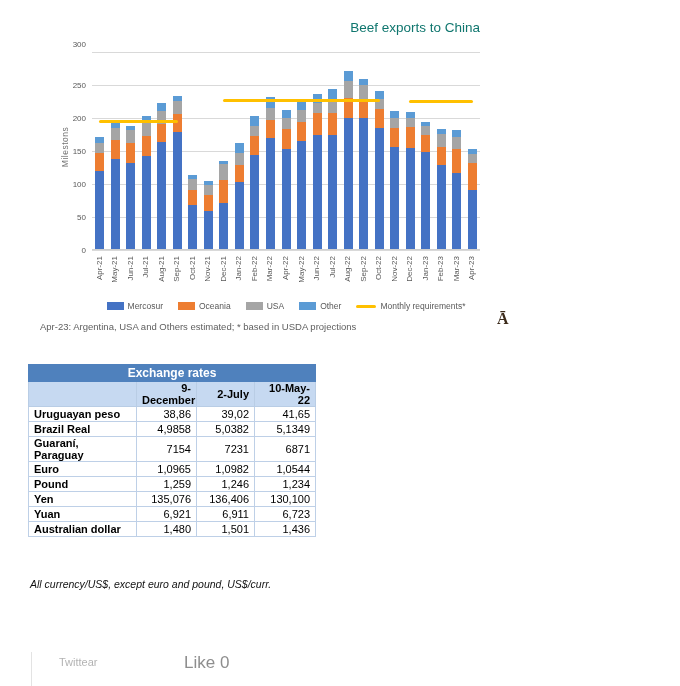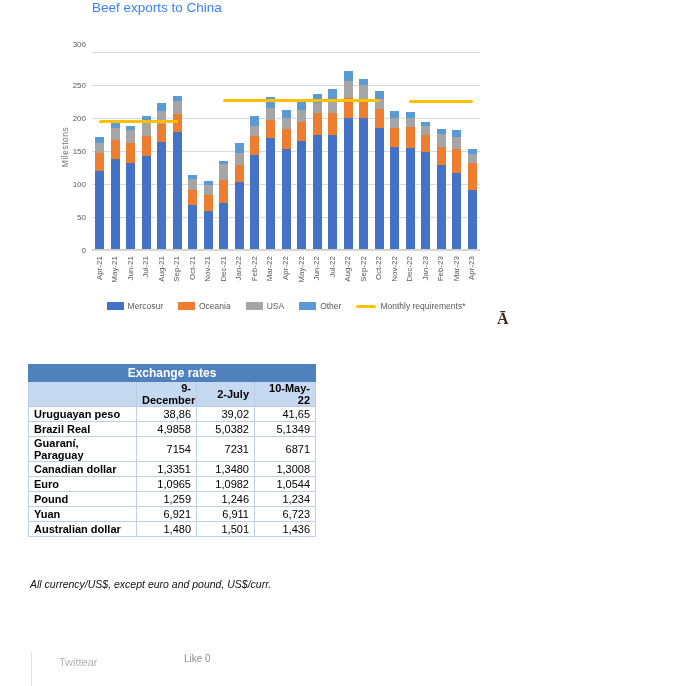--- a/index.html
+++ b/index.html
@@ -3,22 +3,22 @@
 <meta charset="utf-8">
 <style>
   * { margin:0; padding:0; box-sizing:border-box; }
   html,body { background:#fff; }
   #page {
     position:relative; width:680px; height:686px; background:#ffffff;
     font-family:"Liberation Sans", sans-serif; overflow:hidden;
   }
   
   .chart-title {
-    position:absolute; top:0; left:92px; width:388px; text-align:left;
-    font-size:13.5px; color:#3b82f6;
+    position:absolute; top:20px; left:92px; width:388px; text-align:right;
+    font-size:13.5px; color:#0f766e;
   }
   .y-axis-label {
     position:absolute; left:30px; top:142px; width:70px; text-align:center;
     font-size:8.5px; color:#737373; letter-spacing:0.5px;
     transform:rotate(-90deg);
   }
   #plot-area {
     position:absolute; left:92px; top:52px; width:388px; height:198px;
   }
   .gridline { position:absolute; left:0; width:100%; height:1px; background:#d9d9d9; }
@@ -70,21 +70,21 @@
     height:15px; padding:0 5px; border:1px solid #bed0e7; background:#fff;
   }
   table.xchg tbody td.cur { text-align:left;font-weight:bold; }
   table.xchg tbody td.num { text-align:right; }
   .table-footnote {
     position:absolute; left:30px; top:578px; font-style:italic; font-size:10.5px; color:#111;
   }
   
   .bottom-divider { position:absolute; left:31px; top:652px; width:1px; height:34px; background:#e3e3e3; }
   .twittear { position:absolute; left:59px; top:656px; font-size:11px; color:#b3b3b3; cursor:pointer; }
-  .like { position:absolute; left:184px; top:653px; font-size:10px; color:#8e8e8e; cursor:pointer; }
+  .like { position:absolute; left:184px; top:653px; font-size:17px; color:#8e8e8e; cursor:pointer; }
 </style>
 </head>
 <body>
 
 <div id="page">
 
   <div class="chart-title">Beef exports to China</div>
   <div class="y-axis-label">Milestons</div>
   <div id="plot-area">
       <div class="gridline" style="top: 198px;"></div>
@@ -300,20 +300,21 @@
       </div>
       <div class="legend-item">
         <span class="swatch" style="background: rgb(91, 155, 213);"></span>
         <span>Other</span>
       </div>
       <div class="legend-item">
         <span class="line-swatch" style="background: rgb(255, 192, 0);"></span>
         <span>Monthly requirements*</span>
       </div>
     </div>
+  <div class="chart-note">Apr-23: Argentina, USA and Others estimated; * based in USDA projections</div>
   <div class="side-glyph">Ā</div>
 
   <div id="xchg-wrap">
     <table class="xchg">
       <colgroup>
           <col class="c0">
           <col class="c1">
           <col class="c2">
           <col class="c3">
         </colgroup>
@@ -341,38 +342,38 @@
             <td class="num">5,0382</td>
             <td class="num">5,1349</td>
           </tr>
           <tr>
             <td class="cur">Guaraní, Paraguay</td>
             <td class="num">7154</td>
             <td class="num">7231</td>
             <td class="num">6871</td>
           </tr>
           <tr>
-            <td class="cur">Canadian dollar</td>
-            <td class="num">1,3351</td>
-            <td class="num">1,3480</td>
-            <td class="num">1,3008</td>
-          </tr>
-          <tr>
             <td class="cur">Euro</td>
             <td class="num">1,0965</td>
             <td class="num">1,0982</td>
             <td class="num">1,0544</td>
           </tr>
           <tr>
             <td class="cur">Pound</td>
             <td class="num">1,259</td>
             <td class="num">1,246</td>
             <td class="num">1,234</td>
           </tr>
           <tr>
+            <td class="cur">Yen</td>
+            <td class="num">135,076</td>
+            <td class="num">136,406</td>
+            <td class="num">130,100</td>
+          </tr>
+          <tr>
             <td class="cur">Yuan</td>
             <td class="num">6,921</td>
             <td class="num">6,911</td>
             <td class="num">6,723</td>
           </tr>
           <tr>
             <td class="cur">Australian dollar</td>
             <td class="num">1,480</td>
             <td class="num">1,501</td>
             <td class="num">1,436</td>

